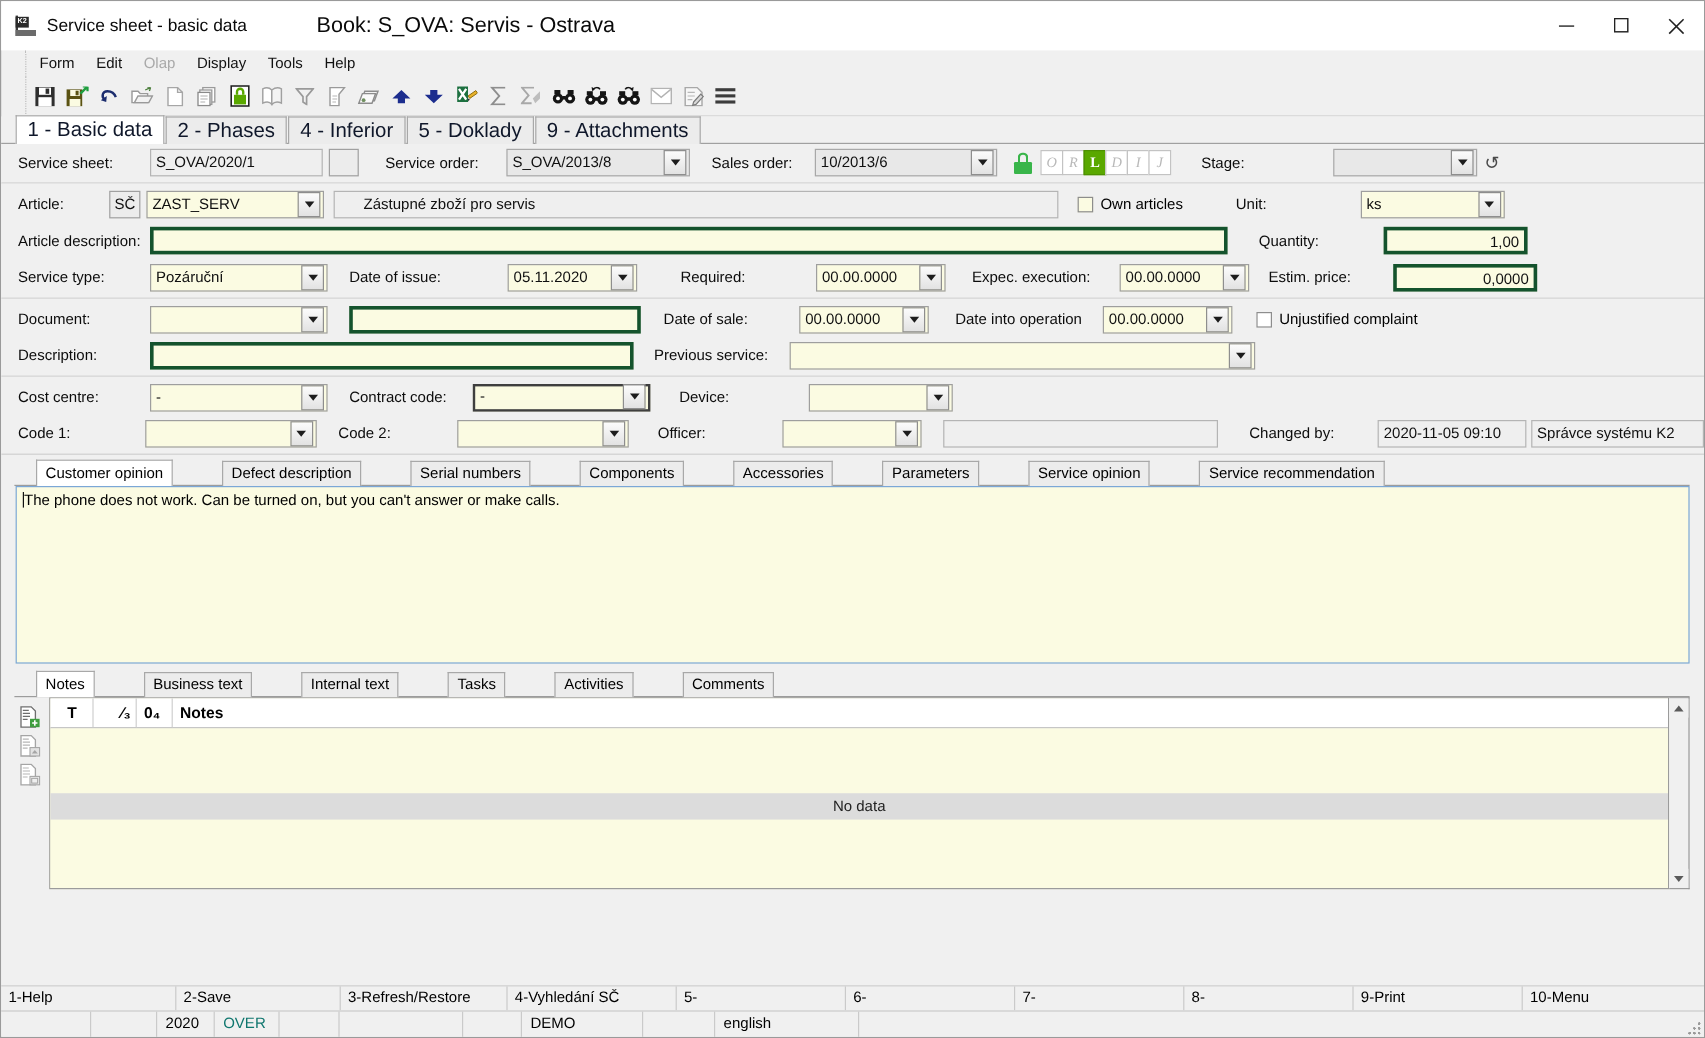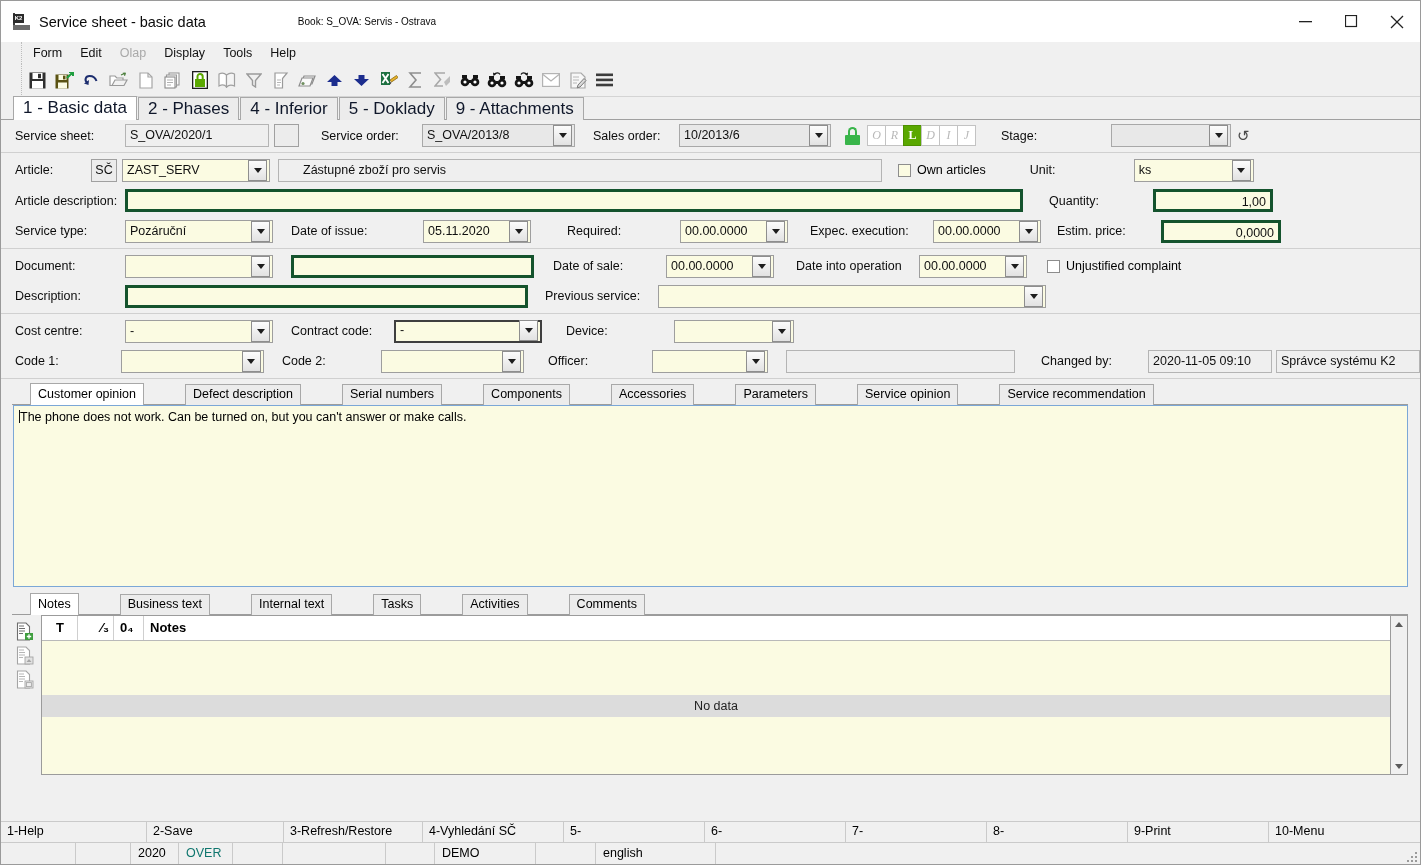--- a/index.html
+++ b/index.html
@@ -34,21 +34,21 @@
     color:#fff;font-size:6px;line-height:9px;text-align:center;font-weight:bold;
     font-family:"Liberation Sans",sans-serif;
   }
   .app-icon .base{
     position:absolute;left:0;bottom:1px;width:17px;height:5px;background:#6b6b6b;
   }
   .app-icon .stem{
     position:absolute;left:0;top:0;width:2px;height:17px;background:#3a3a3a;
   }
   .title-text{font-size:14.5px;color:#0a0a0a;}
-  .book-text{font-size:10px;color:#0a0a0a;margin-left:92px;}
+  .book-text{font-size:18px;color:#0a0a0a;margin-left:58px;}
   .wincontrols{position:absolute;right:0;top:0;height:41px;display:flex;}
   .wc{width:46px;height:41px;display:flex;align-items:center;justify-content:center;
       font-size:15px;color:#222;cursor:default;}
 
   
   .menubar{
     height:22px;flex:0 0 22px;display:flex;align-items:center;
     border-left:1px dotted #bdbdbd;margin-left:20px;padding-left:2px;
   }
   .menu-item{padding:2px 9px;font-size:12.5px;color:#111;}
@@ -148,21 +148,21 @@
 
   
   .subtabs{display:flex;align-items:flex-end;height:22px;padding-left:29px;position:relative;gap:40px;}
   .subtabs:after{content:"";position:absolute;left:11px;right:12px;bottom:0;height:1px;background:#9c9c9c;}
   .stab{
     height:20px;line-height:19px;padding:0 7px;font-size:12.5px;background:#ececec;
     border:1px solid #a8a8a8;border-bottom:none;margin-right:1px;position:relative;z-index:1;
   }
   .stab.active{background:#fff;height:21px;line-height:20px;z-index:3;}
   .memo{
-    margin:0 12px;height:182px;background:#fbfbe2;border:1px solid #7ba7d7;
+    margin:0 12px;height:148px;background:#fbfbe2;border:1px solid #7ba7d7;
     box-sizing:border-box;padding:4px 5px;font-size:12.5px;position:relative;
   }
   .memo .caret{
     display:inline-block;width:1px;height:13px;background:#111;vertical-align:-2px;margin-right:0px;
   }
 
   
   .gridwrap{display:flex;margin:0 12px 0 12px;height:160px;}
   .gridtools{width:28px;flex:0 0 28px;padding-top:4px;}
   .gtool{width:24px;height:24px;display:flex;align-items:center;justify-content:center;}

